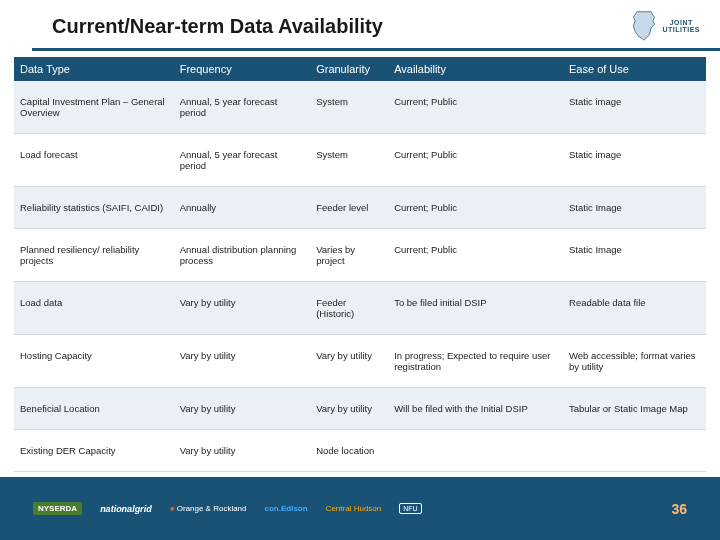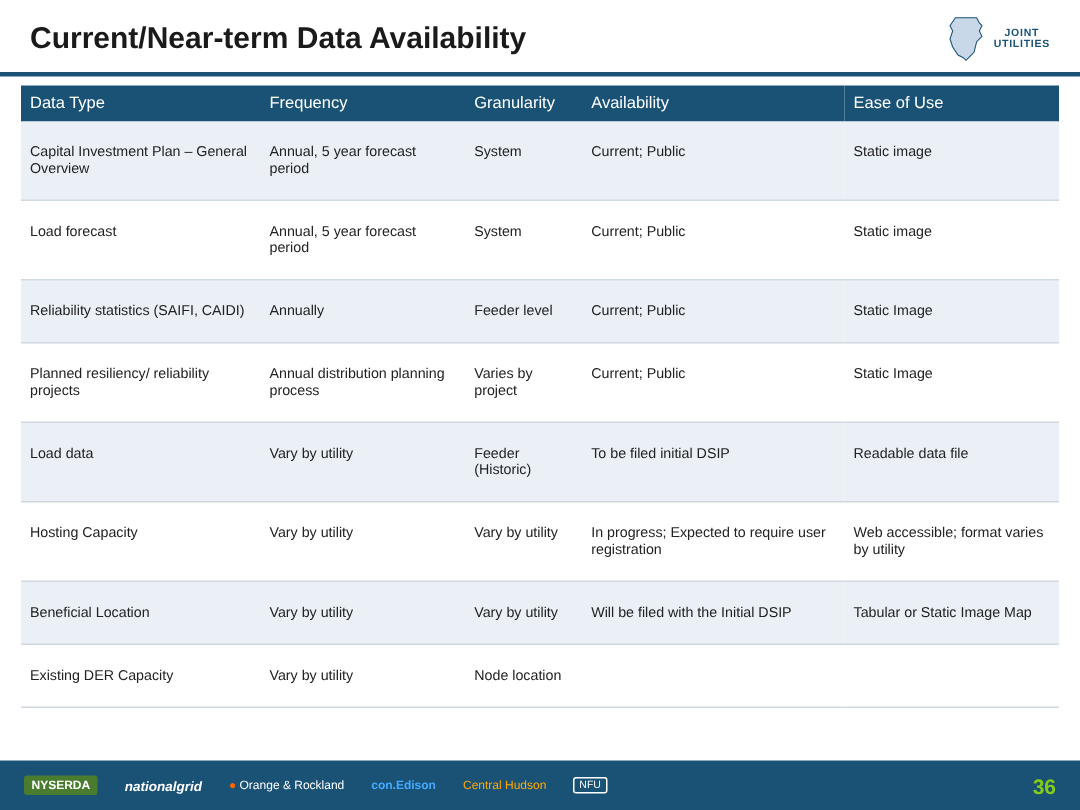--- a/index.html
+++ b/index.html
@@ -13,20 +13,21 @@
     }
 
     
     .header {
       background: #fff;
       padding: 10px 20px 6px 20px;
       display: flex;
       align-items: center;
       justify-content: space-between;
       border-bottom: 3px solid #1a5276;
+      margin-left: 32px;
     }
     .header-title {
       font-size: 20px;
       font-weight: bold;
       color: #1a1a1a;
     }
 
     
     .table-container {
       padding: 6px 14px 4px 14px;
@@ -61,34 +62,34 @@
       color: #222;
       border-bottom: 1px solid #d0d8e0;
     }
 
     
     .footer {
       position: absolute;
       bottom: 0;
       left: 0;
       right: 0;
-      height: 33px;
+      height: 63px;
       background: #1a5276;
       display: flex;
       align-items: center;
       justify-content: space-between;
-      padding: 0 16px;
+      padding: 0 33px;
     }
     .footer-logos {
       display: flex;
       align-items: center;
       gap: 18px;
     }
     .footer-page {
-      color: #84cc16;
+      color: #fdba74;
       font-size: 14px;
       font-weight: bold;
     }
 
     
     .logo-nyserda {
       background: #4a7c2f;
       color: #fff;
       padding: 2px 5px;
       font-size: 8px;

